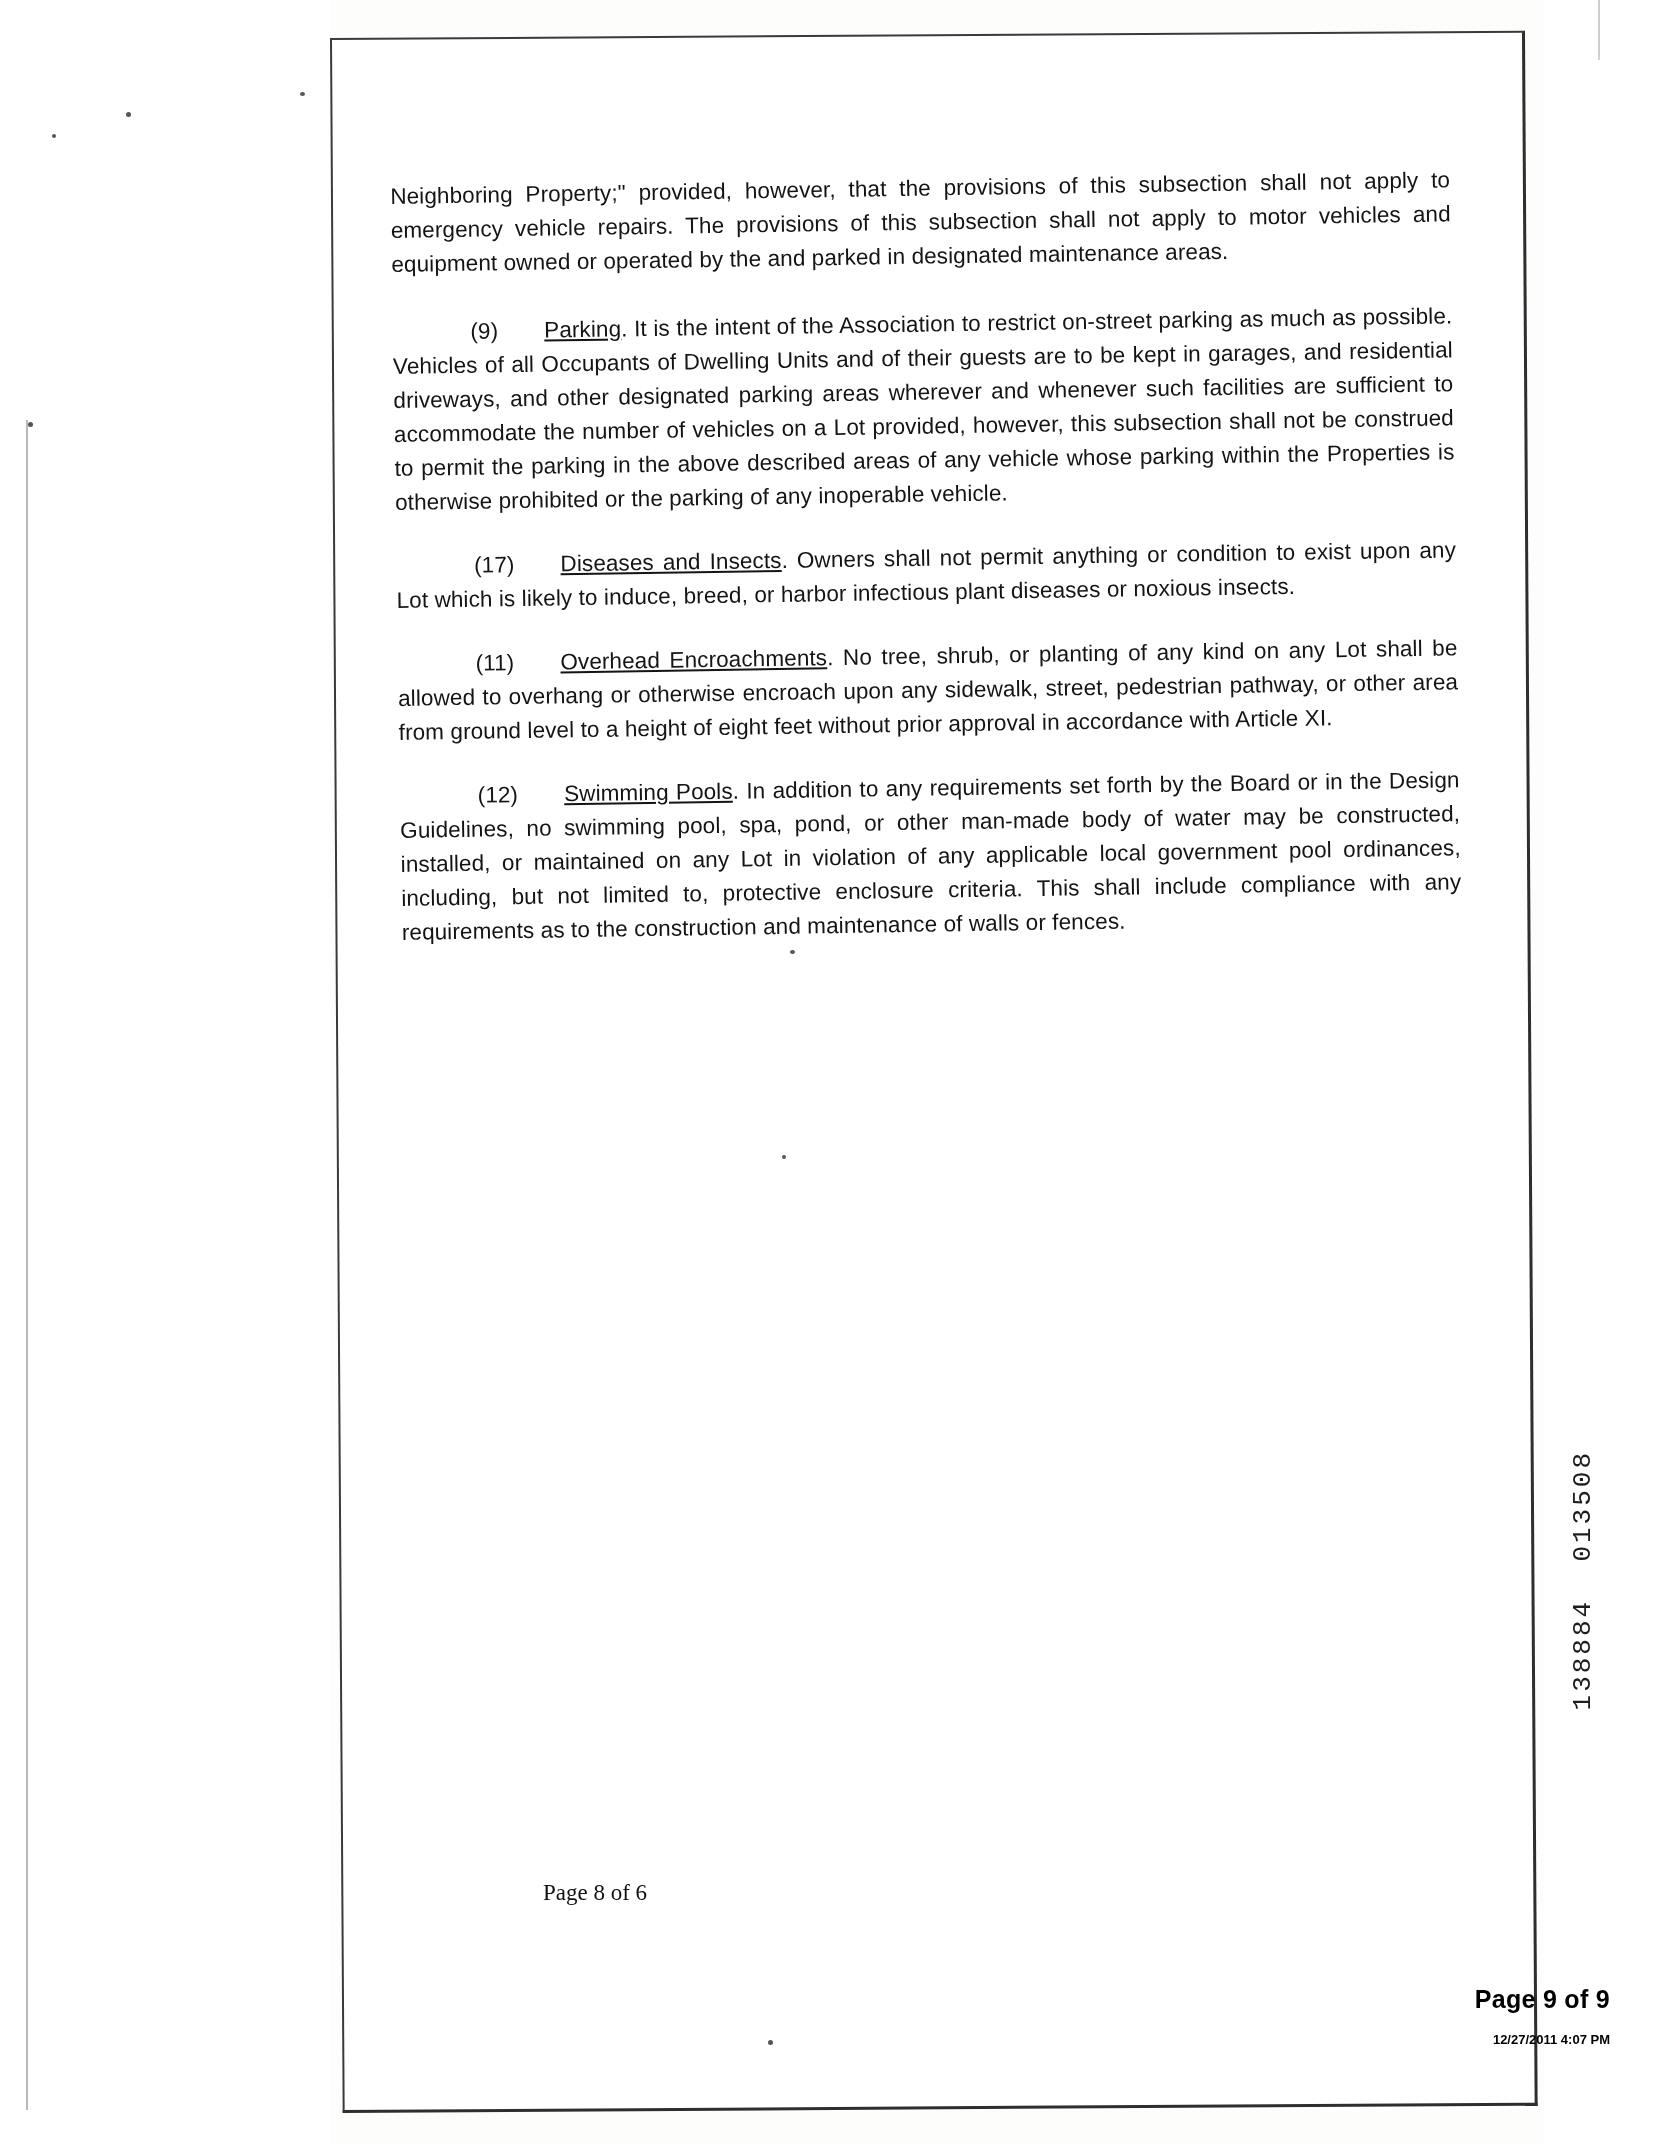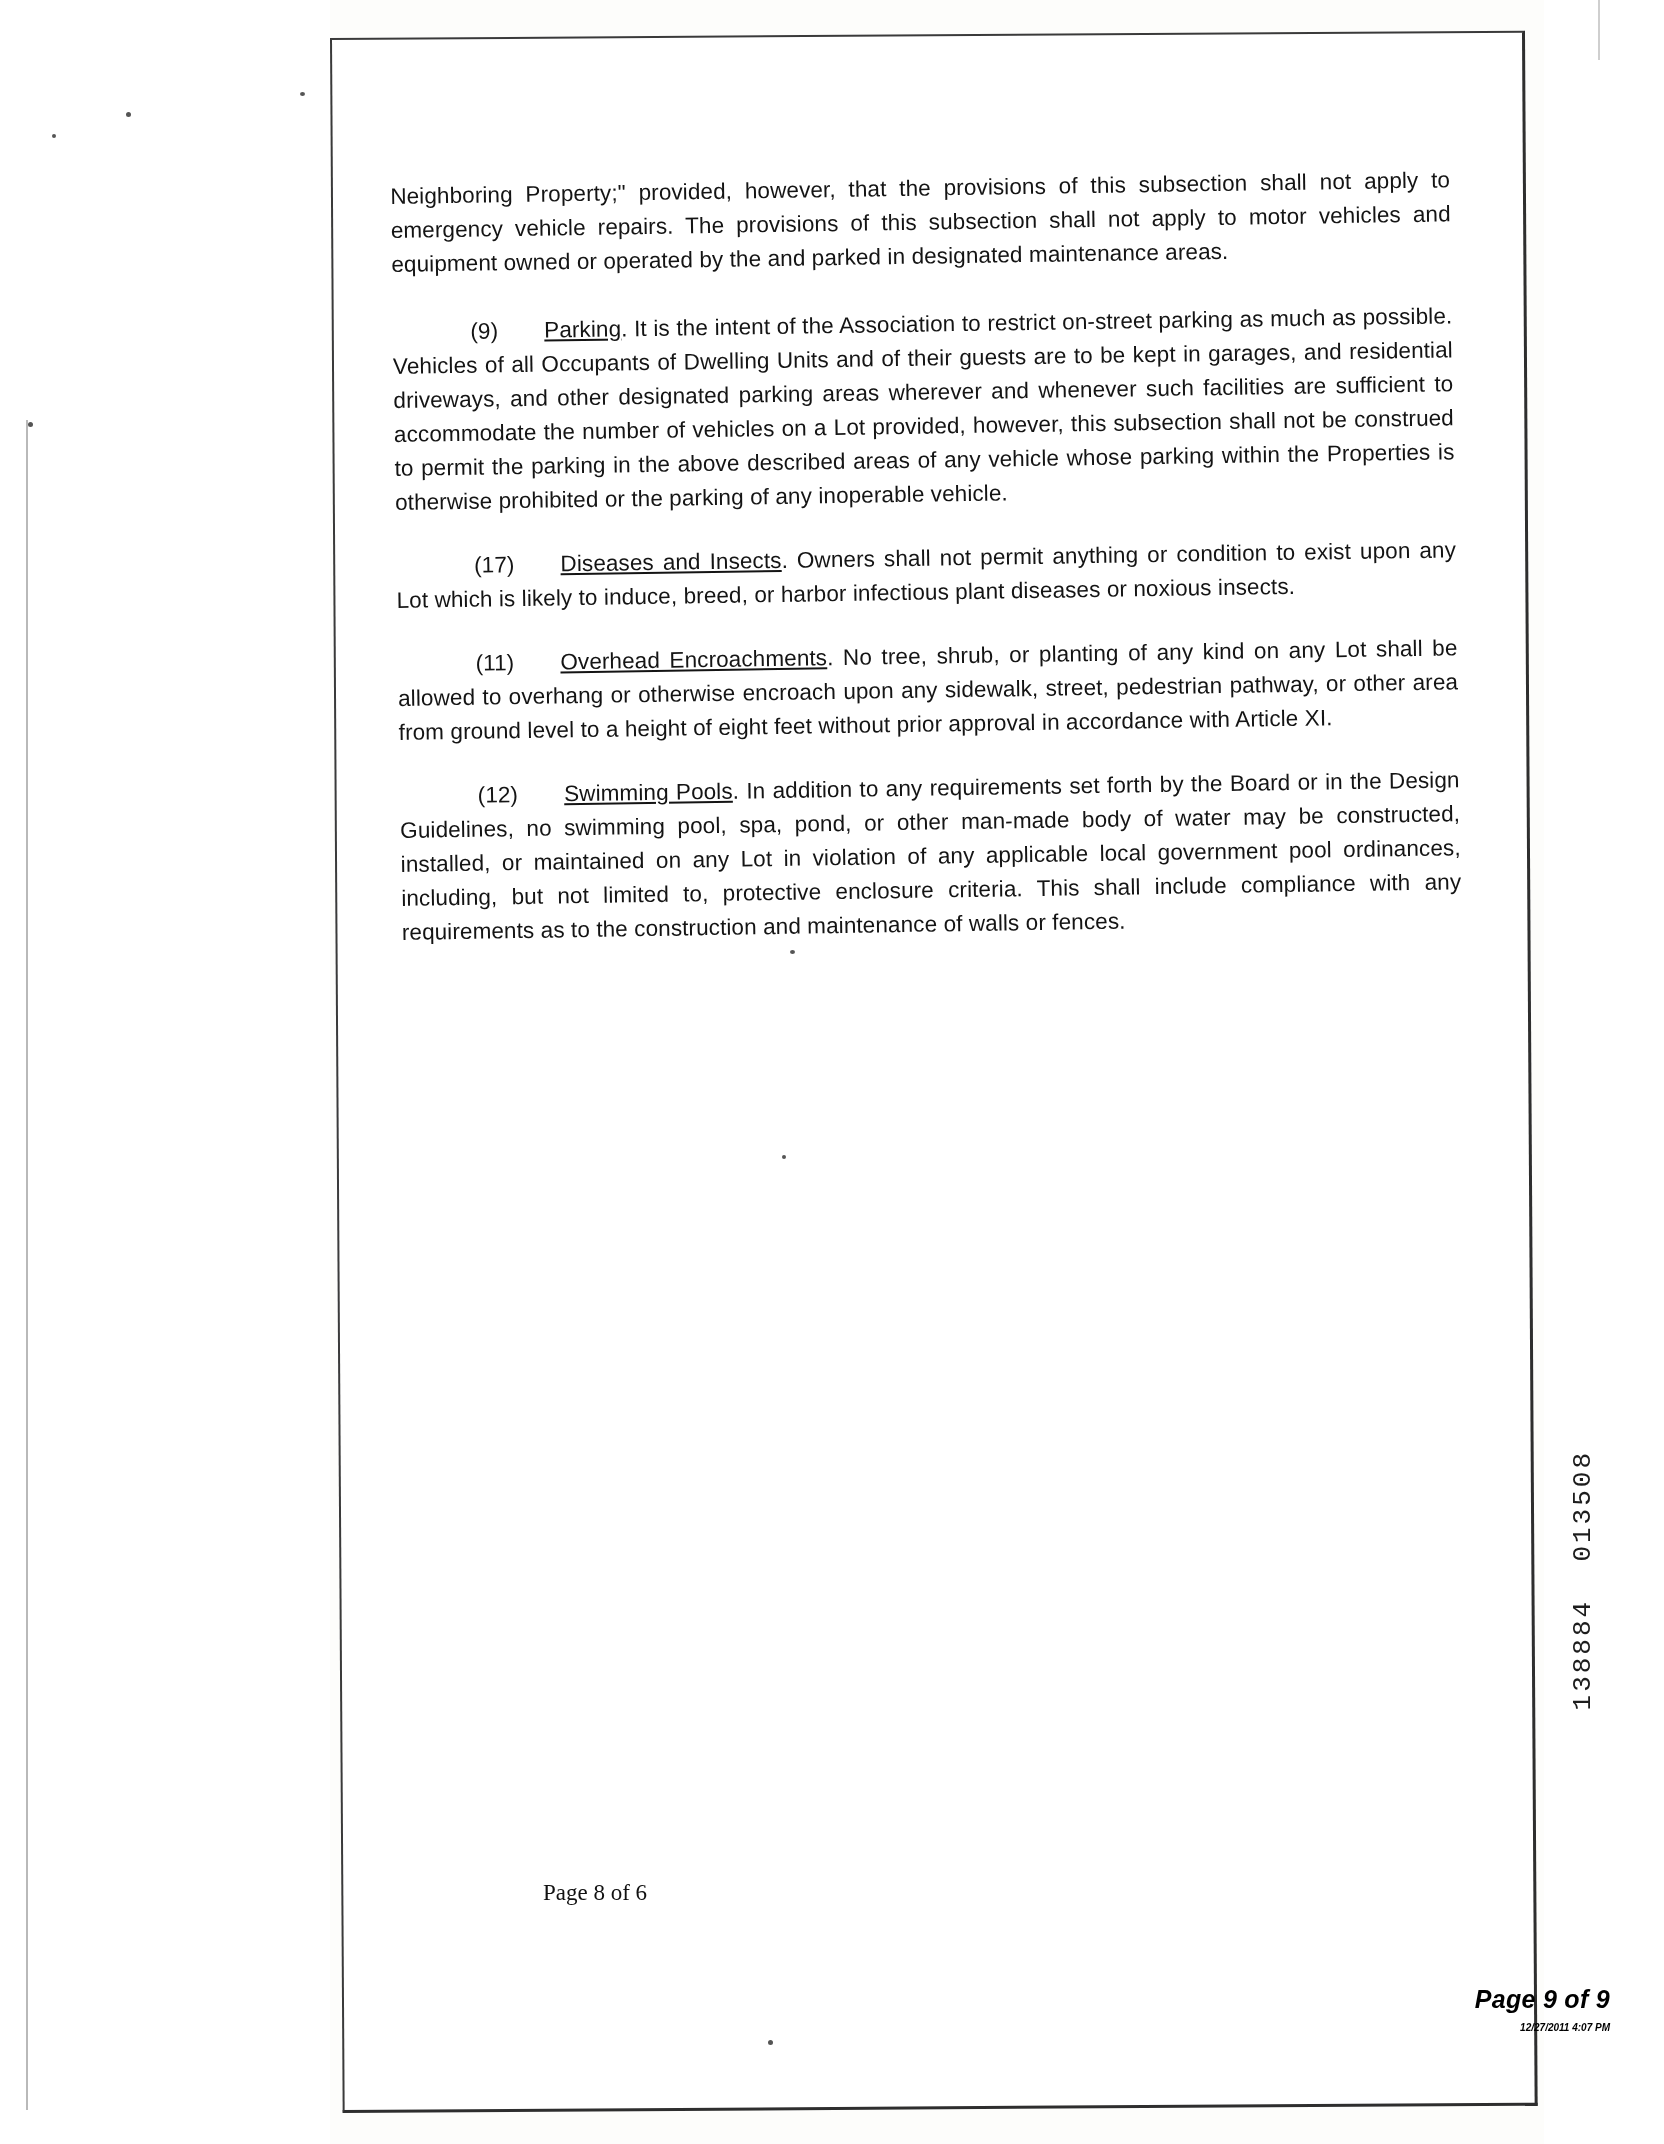--- a/index.html
+++ b/index.html
@@ -119,31 +119,30 @@
     color: #111;
   }
 
   .stamp {
     position: absolute;
     right: 54px;
     top: 1985px;
     text-align: right;
     font-family: "Liberation Sans", sans-serif;
     color: #000;
-    font-style: italic;
   }
   .stamp .big {
     font-size: 25px;
     font-weight: 700;
     letter-spacing: 0.3px;
   }
   .stamp .small {
-    font-size: 10px;
+    font-size: 13px;
     font-weight: 700;
-    margin-top: 8px;
+    margin-top: 18px;
   }
 </style>
 </head>
 <body>
 
 <div id="page">
 
   <div class="left-margin-strip"></div>
   <div class="right-edge-strip"></div>
 

